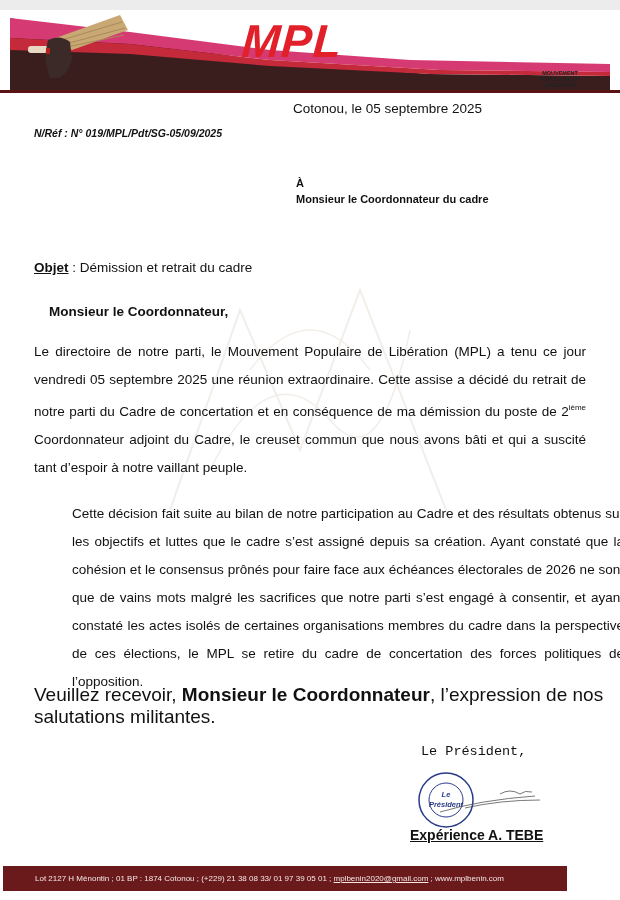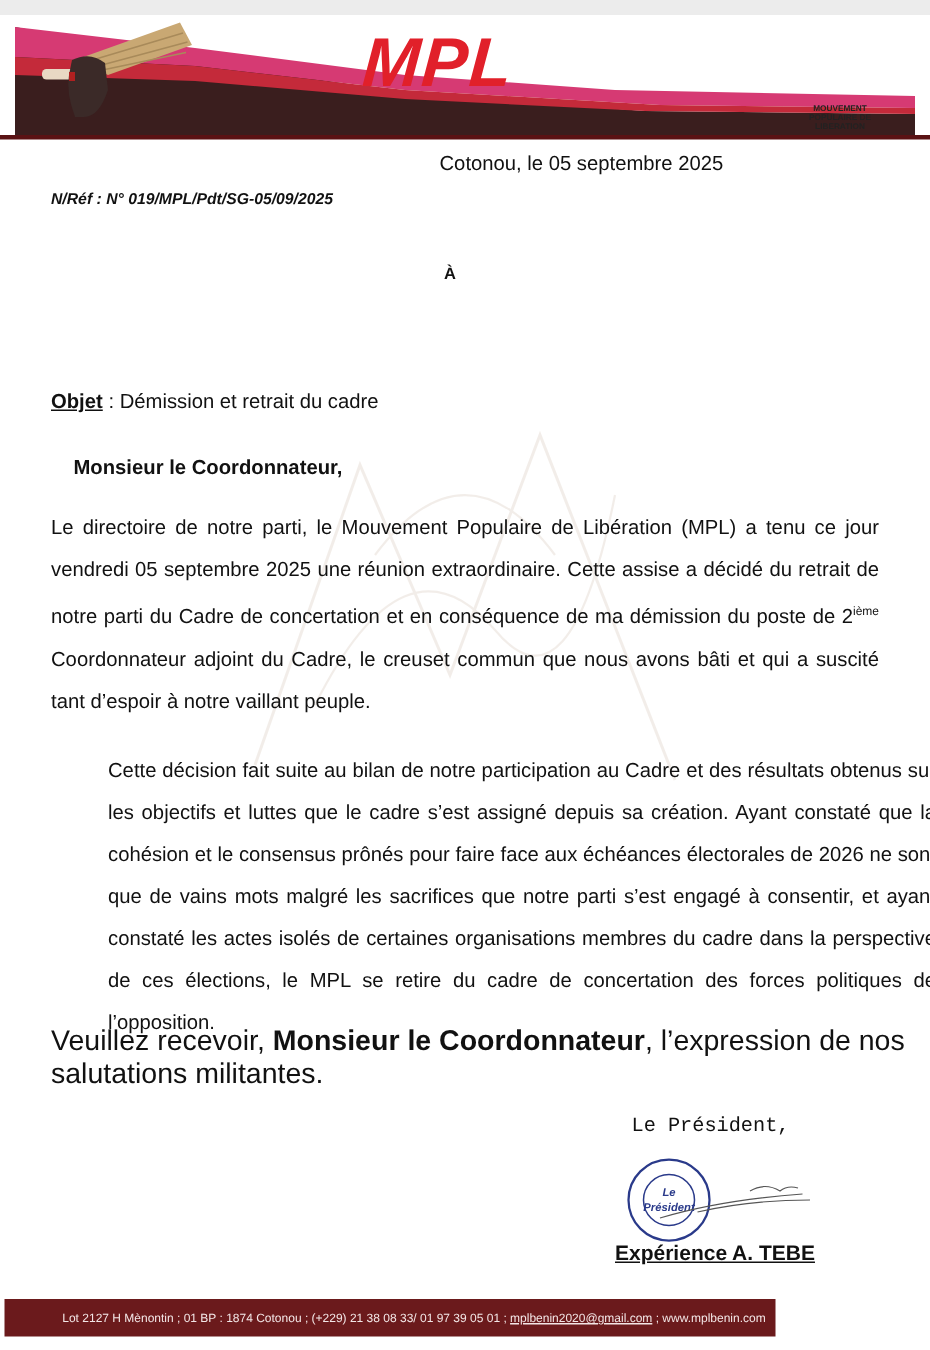--- a/index.html
+++ b/index.html
@@ -23,22 +23,22 @@
   .objet { position:absolute; left:34px; top:260px; font-size:13.5px; }
   .objet u { font-weight:bold; }
   .salut { position:absolute; left:34px; top:304px; font-size:13.5px; font-weight:bold;padding-left:15px; }
   .body { position:absolute; left:34px; width:552px; font-size:13.5px; line-height:28px; text-align:justify; }
   .p1 { top:338px; }
   .p2 { top:500px;margin-left:38px; }
   .closing { position:absolute; left:34px; top:684px; font-size:19px; }
   .sig-title { position:absolute; left:421px; top:744px; font-size:13.5px;font-family:Liberation Mono, monospace; }
   .stamp { position:absolute; left:410px; top:770px; width:140px; height:60px; }
   .signer { position:absolute; left:410px; top:827px; font-size:14px; font-weight:bold; text-decoration:underline; }
-  .footer { position:absolute; left:3px; top:866px; width:514px; height:25px; background:#6b1a1c;
-            color:#f3e6e6; font-size:8px; line-height:25px; padding-left:32px; box-sizing:border-box;text-align:center; }
+  .footer { position:absolute; left:3px; top:866px; width:564px; height:25px; background:#6b1a1c;
+            color:#f3e6e6; font-size:8px; line-height:25px; padding-left:32px; box-sizing:border-box; }
   .footer .email { text-decoration:underline; }
   .watermark { position:absolute; left:150px; top:270px; width:330px; height:260px; opacity:0.18; }
 </style>
 </head>
 <body>
 
 <div class="topbar"></div>
 
 <div class="banner">
   <svg width="600" height="80" viewBox="0 0 600 80">
@@ -66,20 +66,21 @@
   <path d="M20 240 L90 40 L150 180 L210 20 L300 250" fill="none" stroke="#b9a08a" stroke-width="2"></path>
   <path d="M60 200 Q120 80 180 150 Q230 210 260 60" fill="none" stroke="#b9a08a" stroke-width="1.5"></path>
   <path d="M100 100 Q160 20 220 100" fill="none" stroke="#b9a08a" stroke-width="1.5"></path>
 </svg>
 
 <div class="date">Cotonou, le 05 septembre 2025</div>
 <div class="ref">N/Réf : N° 019/MPL/Pdt/SG-05/09/2025</div>
 
 <div class="recipient">
   <div>À</div>
+  <div>Monsieur le Coordonnateur du cadre</div>
 </div>
 
 <div class="objet"><u>Objet</u><span> : Démission et retrait du cadre</span></div>
 
 <div class="salut">Monsieur le Coordonnateur,</div>
 
 <div class="body p1"><span>Le directoire de notre parti, le Mouvement Populaire de Libération (MPL) a tenu ce jour vendredi 05 septembre 2025 une réunion extraordinaire. Cette assise a décidé du retrait de notre parti du Cadre de concertation et en conséquence de ma démission du poste de 2</span><sup style="font-size:8px">ième</sup><span> Coordonnateur adjoint du Cadre, le creuset commun que nous avons bâti et qui a suscité tant d’espoir à notre vaillant peuple.</span></div>
 
 <div class="body p2">Cette décision fait suite au bilan de notre participation au Cadre et des résultats obtenus sur les objectifs et luttes que le cadre s’est assigné depuis sa création. Ayant constaté que la cohésion et le consensus prônés pour faire face aux échéances électorales de 2026 ne sont que de vains mots malgré les sacrifices que notre parti s’est engagé à consentir, et ayant constaté les actes isolés de certaines organisations membres du cadre dans la perspective de ces élections, le MPL se retire du cadre de concertation des forces politiques de l’opposition.</div>
 

